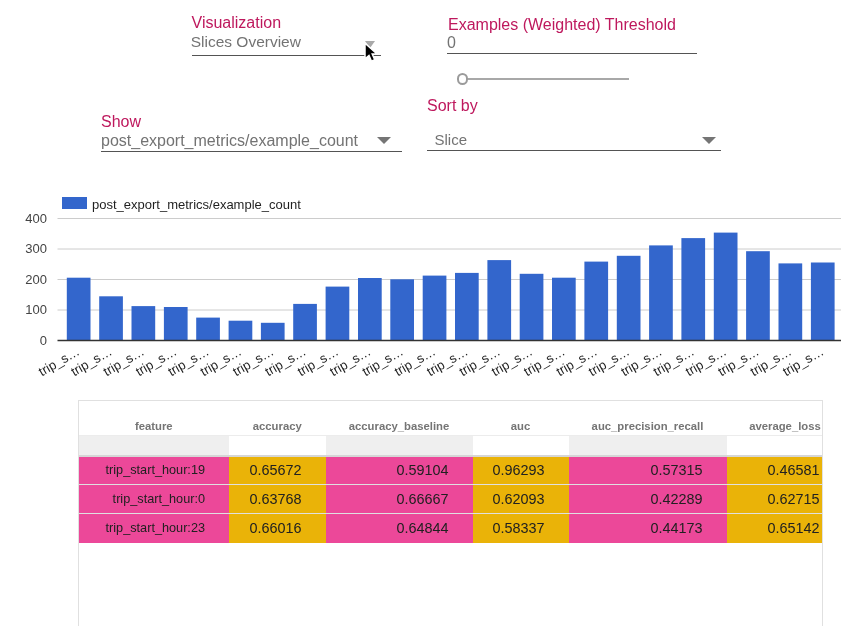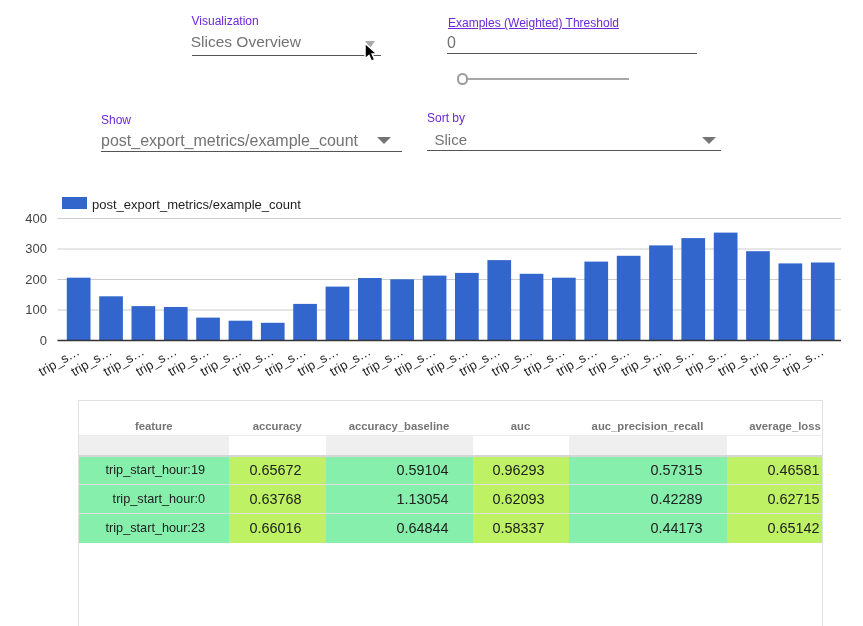--- a/index.html
+++ b/index.html
@@ -1,51 +1,51 @@
 <!DOCTYPE html>
 <html><head>
 <meta charset="utf-8">
 <style>
   html,body{margin:0;padding:0;background:#ffffff;}
   body{width:863px;height:626px;position:relative;overflow:hidden;
        font-family:"Liberation Sans", sans-serif;}
   .abs{position:absolute;}
-  .lbl{font-size:12px;color:#6d28d9;}
+  .lbl{font-size:16px;color:#be185d;}
   .big{font-size:15px;color:#737373;}
   .uline{height:1px;background:#545454;}
   .tri{width:0;height:0;border-left:7.25px solid transparent;
        border-right:7.25px solid transparent;border-top:7.5px solid #8a8a8a;}
   table{border-collapse:collapse;table-layout:fixed;}
   td,th{margin:0;overflow:hidden;white-space:nowrap;}
 </style>
 </head>
 <body>
 
 <div class="abs lbl" style="left:191.5px;top:14px;">Visualization</div>
 <div class="abs big" style="left:190.7px;top:33.1px;font-size:15.5px;">Slices Overview</div>
 <div class="abs uline" style="left:191.5px;top:54.6px;width:189px;"></div>
 <div class="abs tri" style="left:364.5px;top:41.2px;border-left-width:5.5px;border-right-width:5.5px;border-top-width:7px;border-top-color:#a9a9a9;"></div>
 
-<div class="abs lbl" style="left:448px;top:16px;text-decoration:underline;">Examples (Weighted) Threshold</div>
+<div class="abs lbl" style="left:448px;top:16px;">Examples (Weighted) Threshold</div>
 <div class="abs big" style="left:447px;top:34px;font-size:16px;">0</div>
 <div class="abs uline" style="left:446.5px;top:53.2px;width:250.5px;"></div>
 
 <div class="abs" style="left:467px;top:77.6px;width:162.3px;height:2.1px;background:#a8a8a8;"></div>
 <div class="abs" style="left:456.75px;top:73.35px;width:7.5px;height:7.5px;border:2px solid #9b9b9b;border-radius:50%;background:#fff;"></div>
 
 <svg class="abs" style="left:363px;top:41.9px;" width="17" height="21" viewBox="0 0 17 21">
   <path d="M2,1.3 L2,16.8 L6,13.5 L8.5,19.2 L11.7,17.8 L9.2,12.1 L14,12 Z" fill="#000" stroke="#fff" stroke-width="1.5"></path>
 </svg>
 
 <div class="abs lbl" style="left:101px;top:112.5px;">Show</div>
 <div class="abs big" style="left:101px;top:131.5px;font-size:16px;">post_export_metrics/example_count</div>
 <div class="abs uline" style="left:101px;top:150.5px;width:301px;"></div>
 <div class="abs tri" style="left:377.3px;top:136.7px;border-top-color:#757575;"></div>
 
-<div class="abs lbl" style="left:427px;top:111px;">Sort by</div>
+<div class="abs lbl" style="left:427px;top:97px;">Sort by</div>
 <div class="abs big" style="left:426.5px;top:130.7px;margin-left:8px;">Slice</div>
 <div class="abs uline" style="left:426.5px;top:150.3px;width:294.5px;"></div>
 <div class="abs tri" style="left:701.8px;top:136.5px;border-top-color:#757575;"></div>
 
 <svg class="abs" style="left:0;top:190px;" width="863" height="206" viewBox="0 0 863 206">
   <rect x="62" y="7" width="25" height="12" fill="#3366cc"></rect>
   <text x="92" y="18.5" font-size="13" fill="#1f1f1f">post_export_metrics/example_count</text>
   <g stroke="#cccccc" stroke-width="1">
     <line x1="57.5" y1="28.5" x2="841" y2="28.5"></line>
     <line x1="57.5" y1="59" x2="841" y2="59"></line>
@@ -145,21 +145,21 @@
           <td class="g">trip_start_hour:19</td>
           <td>0.65672</td>
           <td class="g">0.59104</td>
           <td>0.96293</td>
           <td class="g">0.57315</td>
           <td>0.46581</td>
         </tr>
   <tr class="d">
           <td class="g">trip_start_hour:0</td>
           <td>0.63768</td>
-          <td class="g">1.13054</td>
+          <td class="g">0.66667</td>
           <td>0.62093</td>
           <td class="g">0.42289</td>
           <td>0.62715</td>
         </tr>
   <tr class="d">
           <td class="g">trip_start_hour:23</td>
           <td>0.66016</td>
           <td class="g">0.64844</td>
           <td>0.58337</td>
           <td class="g">0.44173</td>
@@ -168,17 +168,17 @@
 </tbody>
     </table>
 </div>
 
 <style>
   th.h{font-size:11.3px;color:#757575;font-weight:700;text-align:center;
        vertical-align:bottom;padding:0 0 3.5px 0;background:#fff;}
   tr.frow td{border-bottom:2px solid #d6d6d6;border-top:1px solid #ececec;background:#fff;}
   tr.frow td.g{background:#efefef;}
   tr.d{height:29px;}
-  tr.d td{text-align:right;padding-right:24px;border-top:1px solid #e0e0e0;background:#bef264;font-size:14.4px;}
+  tr.d td{text-align:right;padding-right:24px;border-top:1px solid #e0e0e0;background:#eab308;font-size:14.4px;}
   tr.d td:first-child{font-size:12.7px;}
   tr.d:first-of-type td{border-top:none;}
-  tr.d td.g{background:#86efac;}
+  tr.d td.g{background:#ec4899;}
 </style>
 
 </body></html>

